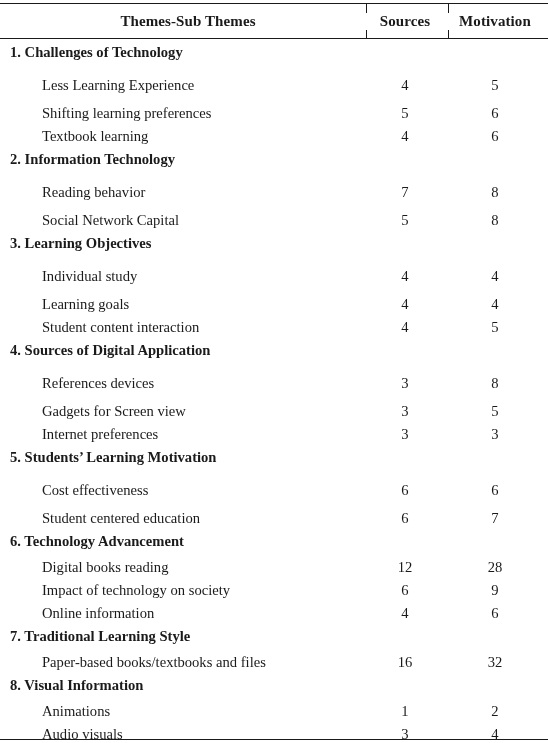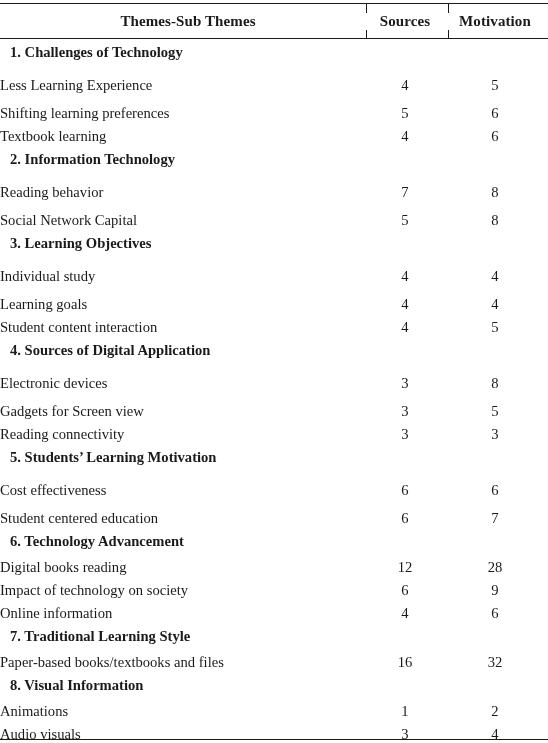--- a/index.html
+++ b/index.html
@@ -97,20 +97,21 @@
   tr.theme td {
     font-weight: bold;
     font-size: 14.6px;
   }
   tr.theme td.label {
     padding-left: 10px;
     margin-top: 16px;
   }
 
   tr.sub td.label {
+    padding-left: 42px;
     font-weight: normal;
   }
 
   td.num {
     text-align: center;
     font-weight: normal;
   }
   td.num-src { padding-right: 4px; }
   td.num-ref { padding-right: 6px; }
 
@@ -208,31 +209,31 @@
           <td class="label">Student content interaction</td>
           <td class="num num-src">4</td>
           <td class="num num-ref">5</td>
         </tr>
         <tr class="theme gap">
           <td class="label">4. Sources of Digital Application</td>
           <td class="num num-src"></td>
           <td class="num num-ref"></td>
         </tr>
         <tr class="sub lead">
-          <td class="label">Electronic devices</td>
+          <td class="label">References devices</td>
           <td class="num num-src">3</td>
           <td class="num num-ref">8</td>
         </tr>
         <tr class="sub">
           <td class="label">Gadgets for Screen view</td>
           <td class="num num-src">3</td>
           <td class="num num-ref">5</td>
         </tr>
         <tr class="sub">
-          <td class="label">Reading connectivity</td>
+          <td class="label">Internet preferences</td>
           <td class="num num-src">3</td>
           <td class="num num-ref">3</td>
         </tr>
         <tr class="theme gap">
           <td class="label">5. Students’ Learning Motivation</td>
           <td class="num num-src"></td>
           <td class="num num-ref"></td>
         </tr>
         <tr class="sub lead">
           <td class="label">Cost effectiveness</td>

